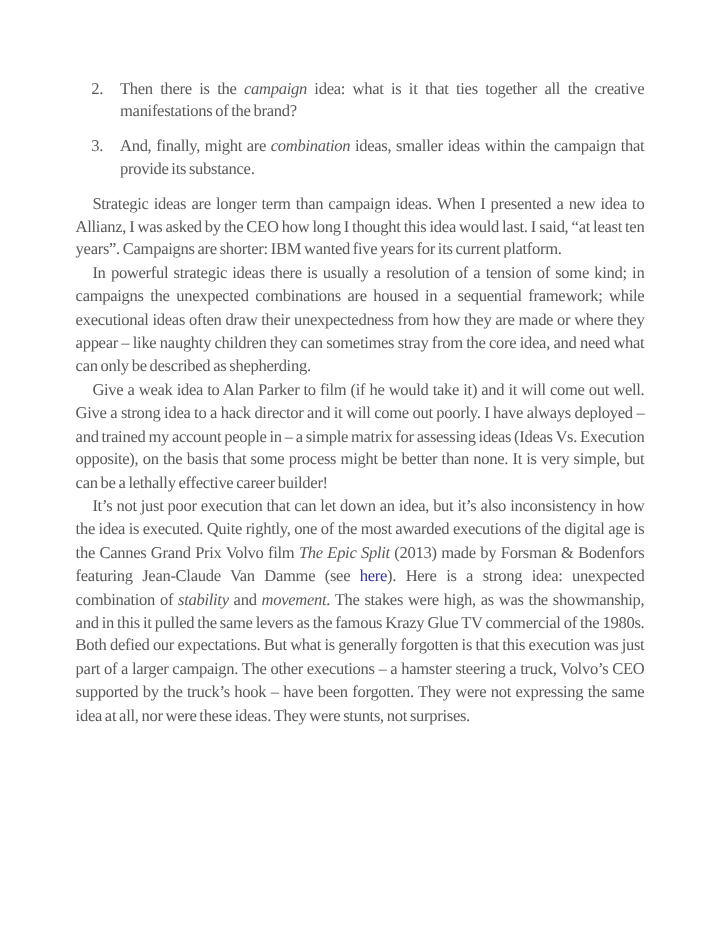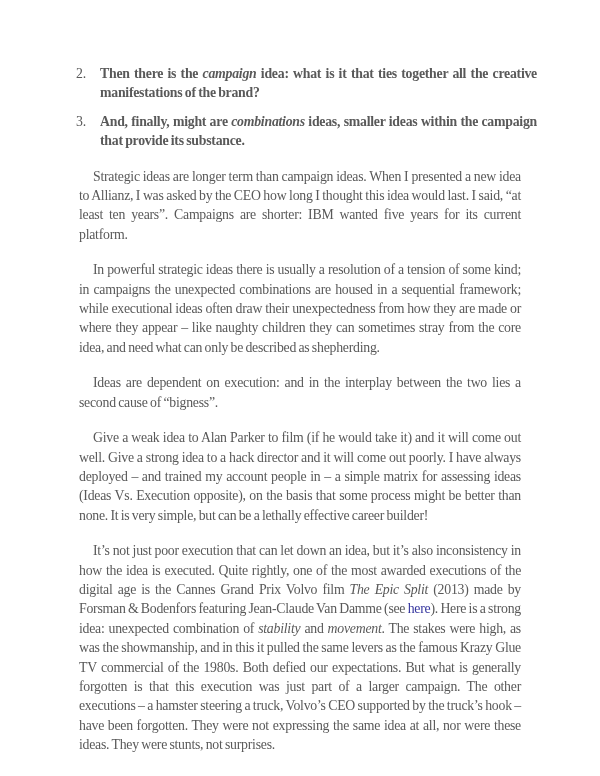--- a/index.html
+++ b/index.html
@@ -40,24 +40,23 @@
   }
   .item-number {
     flex: 0 0 37px;
     box-sizing: border-box;
     padding-left: 13px;
     text-align: left;
   }
   .item-text {
     flex: 1 1 auto;
     text-align: justify;
-    font-weight: bold;
   }
   .para {
-    margin: 16px;
+    margin: 0;
     text-indent: 14px;
     font-family: Liberation Serif, serif;
   }
   em {
     font-style: italic;
   }
   a.inline-link {
     color: var(--link-color, #34349e);
     text-decoration: none;
     cursor: pointer;
@@ -69,24 +68,23 @@
 <div class="page">
   <div class="content">
 
     <div class="numbered-list">
       <div class="list-item">
         <span class="item-number">2.</span>
         <span class="item-text"><span>Then there is the </span><em>campaign</em><span> idea: what is it that ties together all the creative manifestations of the brand?</span></span>
       </div>
       <div class="list-item">
         <span class="item-number">3.</span>
-        <span class="item-text"><span>And, finally, might are </span><em>combinations</em><span> ideas, smaller ideas within the campaign that provide its substance.</span></span>
+        <span class="item-text"><span>And, finally, might are </span><em>combination</em><span> ideas, smaller ideas within the campaign that provide its substance.</span></span>
       </div>
     </div>
 
     <p class="para"><span>Strategic ideas are longer term than campaign ideas. When I presented a new idea to Allianz, I was asked by the CEO how long I thought this idea would last. I said, “at least ten years”. Campaigns are shorter: IBM wanted five years for its current platform.</span></p>
     <p class="para"><span>In powerful strategic ideas there is usually a resolution of a tension of some kind; in campaigns the unexpected combinations are housed in a sequential framework; while executional ideas often draw their unexpectedness from how they are made or where they appear – like naughty children they can sometimes stray from the core idea, and need what can only be described as shepherding.</span></p>
-    <p class="para"><span>Ideas are dependent on execution: and in the interplay between the two lies a second cause of “bigness”.</span></p>
     <p class="para"><span>Give a weak idea to Alan Parker to film (if he would take it) and it will come out well. Give a strong idea to a hack director and it will come out poorly. I have always deployed – and trained my account people in – a simple matrix for assessing ideas (Ideas Vs. Execution opposite), on the basis that some process might be better than none. It is very simple, but can be a lethally effective career builder!</span></p>
     <p class="para"><span>It’s not just poor execution that can let down an idea, but it’s also inconsistency in how the idea is executed. Quite rightly, one of the most awarded executions of the digital age is the Cannes Grand Prix Volvo film </span><em>The Epic Split</em><span> (2013) made by Forsman &amp; Bodenfors featuring Jean-Claude Van Damme (see </span><a class="inline-link" href="#">here</a><span>). Here is a strong idea: unexpected combination of </span><em>stability</em><span> and </span><em>movement</em><span>. The stakes were high, as was the showmanship, and in this it pulled the same levers as the famous Krazy Glue TV commercial of the 1980s. Both defied our expectations. But what is generally forgotten is that this execution was just part of a larger campaign. The other executions – a hamster steering a truck, Volvo’s CEO supported by the truck’s hook – have been forgotten. They were not expressing the same idea at all, nor were these ideas. They were stunts, not surprises.</span></p>
 
   </div>
 </div>
 
 </body></html>

